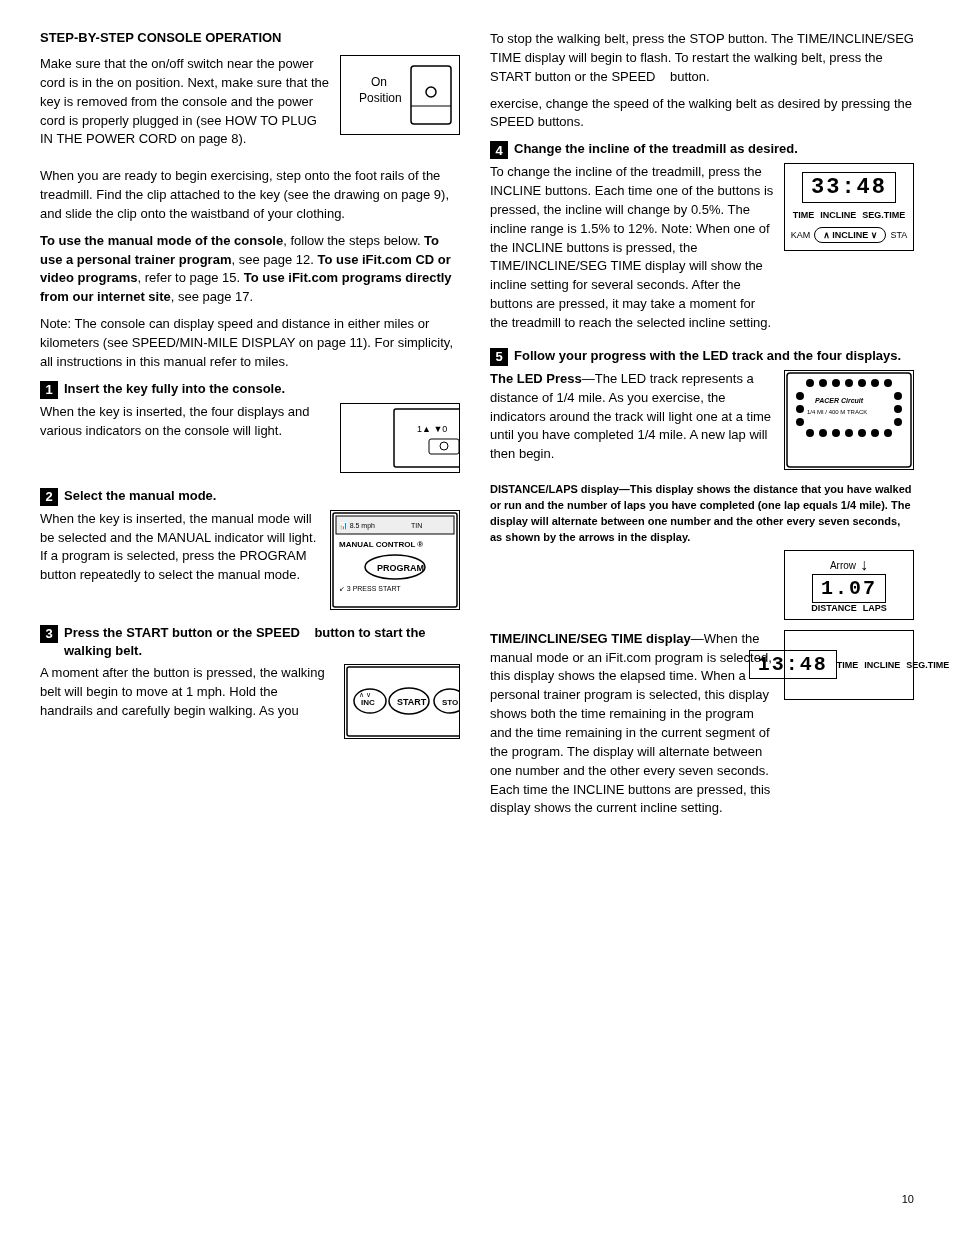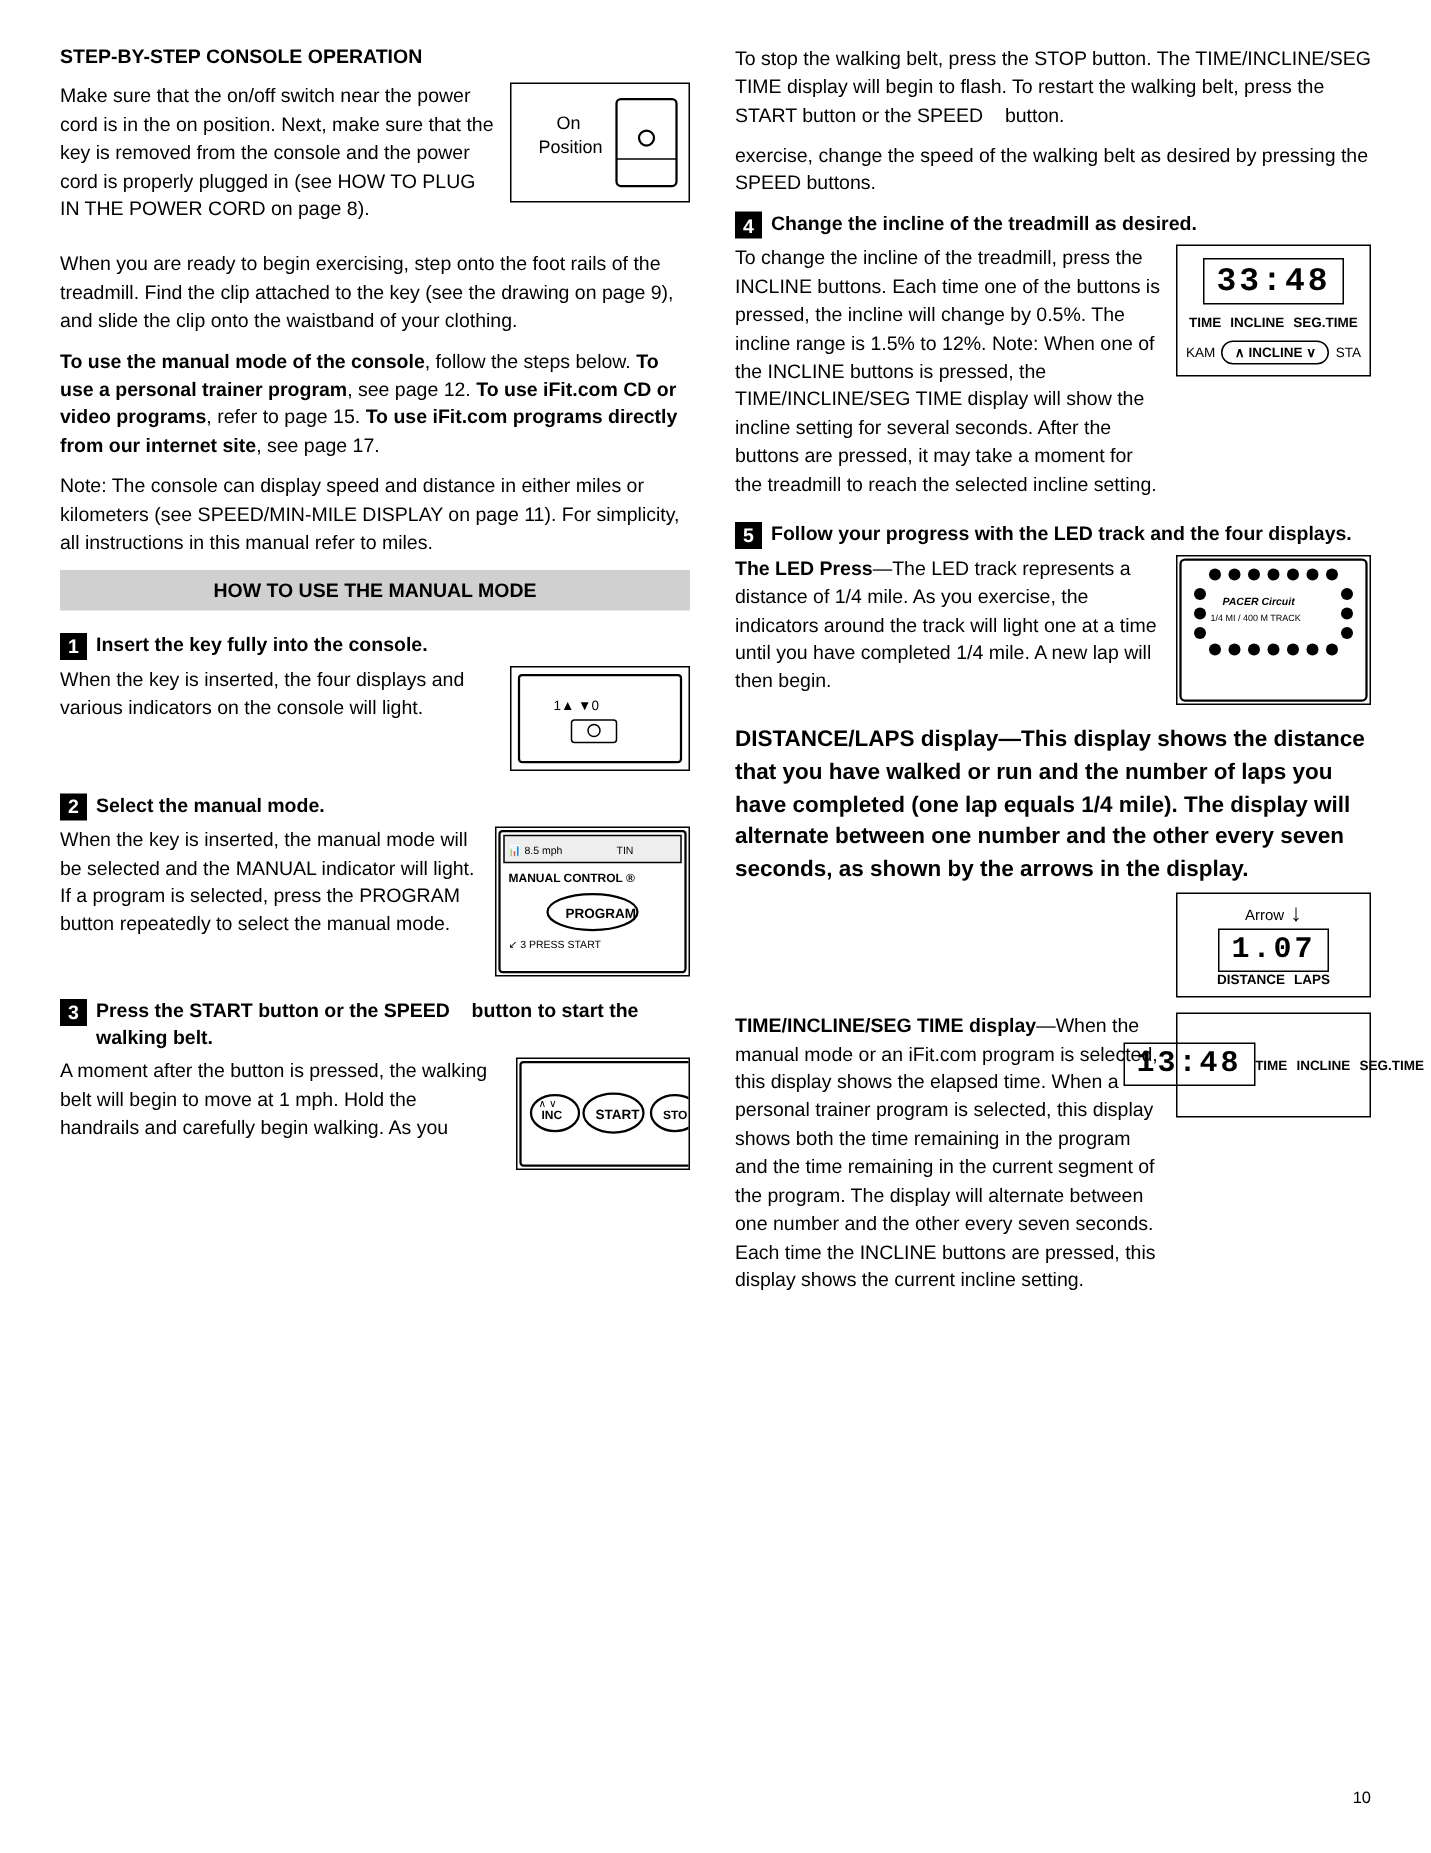--- a/index.html
+++ b/index.html
@@ -101,20 +101,21 @@
     }
     .img-key-insert {
       width: 120px;
       height: 70px;
       border: 1.5px solid #000;
       display: flex;
       align-items: center;
       justify-content: center;
       font-size: 10px;
       position: relative;
+      padding-left: 48px;
     }
     .img-manual-mode {
       width: 130px;
       height: 100px;
       border: 1.5px solid #000;
       display: flex;
       align-items: center;
       justify-content: center;
       font-size: 10px;
       position: relative;
@@ -194,21 +195,21 @@
       padding: 4px;
     }
     .page-number {
       text-align: right;
       margin-top: 20px;
       font-size: 11px;
     }
     strong { font-weight: bold; }
     .sub-section-title {
       font-weight: bold;
-      font-size: 15px;
+      font-size: 11px;
       margin-bottom: 4px;
     }
     .distance-row {
       display: flex;
       align-items: center;
       gap: 4px;
     }
     .arrow-down {
       display: inline-block;
       font-size: 16px;
@@ -251,23 +252,20 @@
       </div>
 
       <p>When you are ready to begin exercising, step onto the foot rails of the treadmill. Find the clip attached to the key (see the drawing on page 9), and slide the clip onto the waistband of your clothing.</p>
 
       <p>
         <strong>To use the manual mode of the console</strong><span>, follow the steps below. </span><strong>To use a personal trainer program</strong><span>, see page 12. </span><strong>To use iFit.com CD or video programs</strong><span>, refer to page 15. </span><strong>To use iFit.com programs directly from our internet site</strong><span>, see page 17.</span>
       </p>
 
       <p>Note: The console can display speed and distance in either miles or kilometers (see SPEED/MIN-MILE DISPLAY on page 11). For simplicity, all instructions in this manual refer to miles.</p>
 
-      <div class="gray-box">
-        <h3>HOW TO USE THE MANUAL MODE</h3>
-      </div>
 
       <div class="step-block">
         <div class="step-header">
           <div class="step-num">1</div>
           <div class="step-title">Insert the key fully into the console.</div>
         </div>
         <div class="step-content">
           <div class="step-text">When the key is inserted, the four displays and various indicators on the console will light.</div>
           <div class="step-image">
             <div class="img-key-insert">

